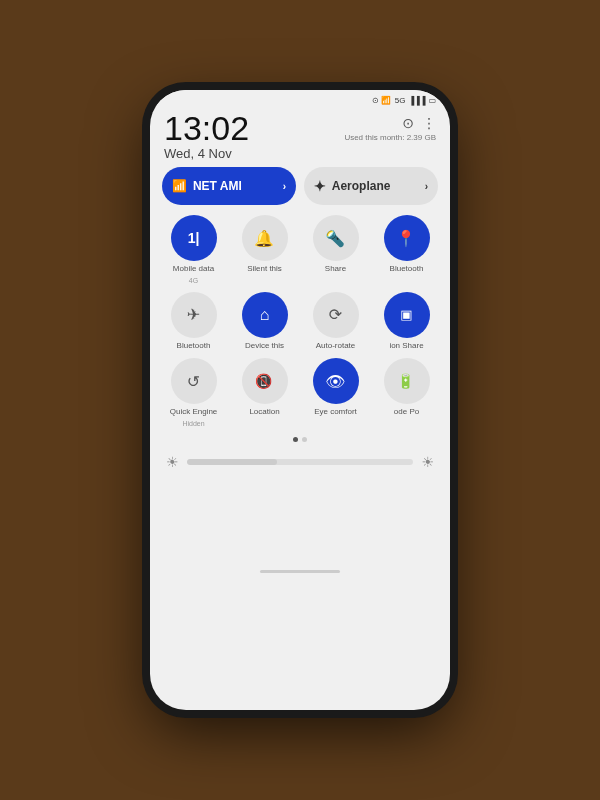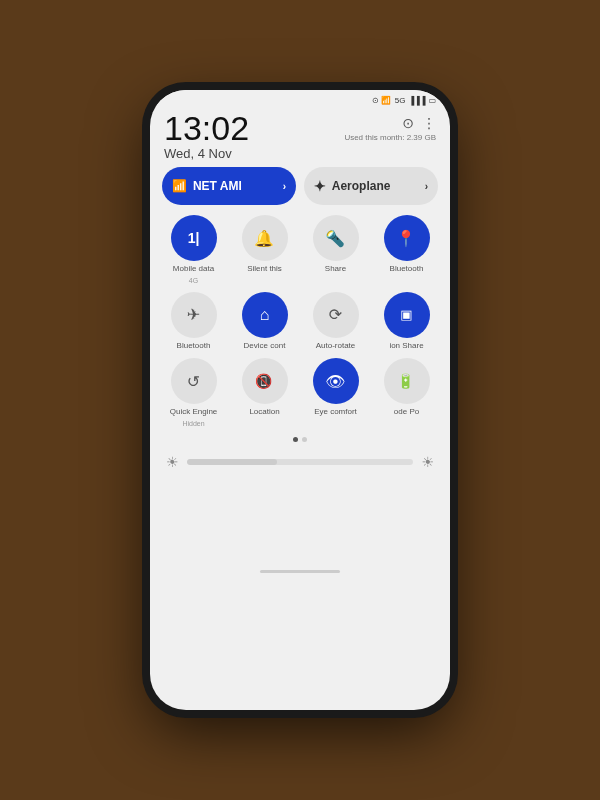--- a/index.html
+++ b/index.html
@@ -271,21 +271,21 @@
         <div class="tile-circle off">
           <span style="font-size:16px;">✈</span>
         </div>
         <span class="tile-label">Bluetooth</span>
       </div>
 
       <div class="tile">
         <div class="tile-circle on">
           <span style="font-size:16px;">⌂</span>
         </div>
-        <span class="tile-label">Device cont</span>
+        <span class="tile-label">Device this</span>
       </div>
 
       <div class="tile">
         <div class="tile-circle off">
           <span style="font-size:16px;">⟳</span>
         </div>
         <span class="tile-label">Auto-rotate</span>
       </div>
 
       <div class="tile">

